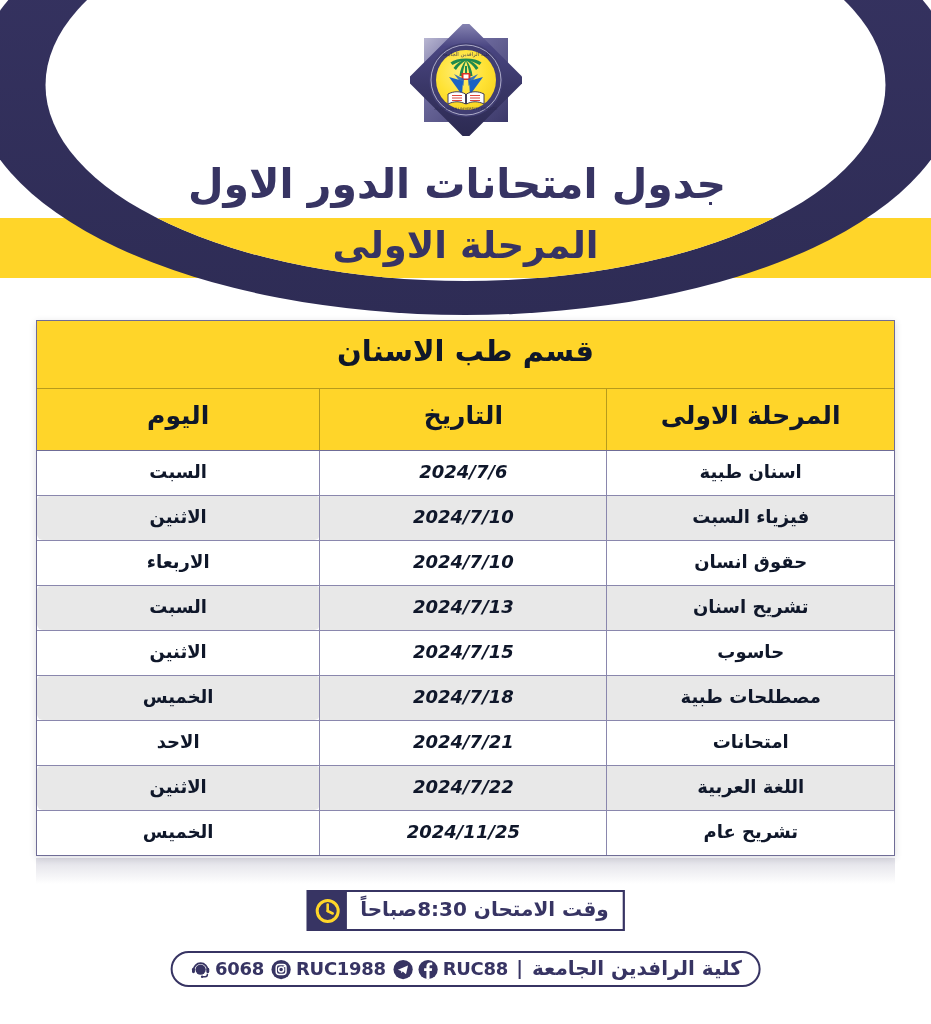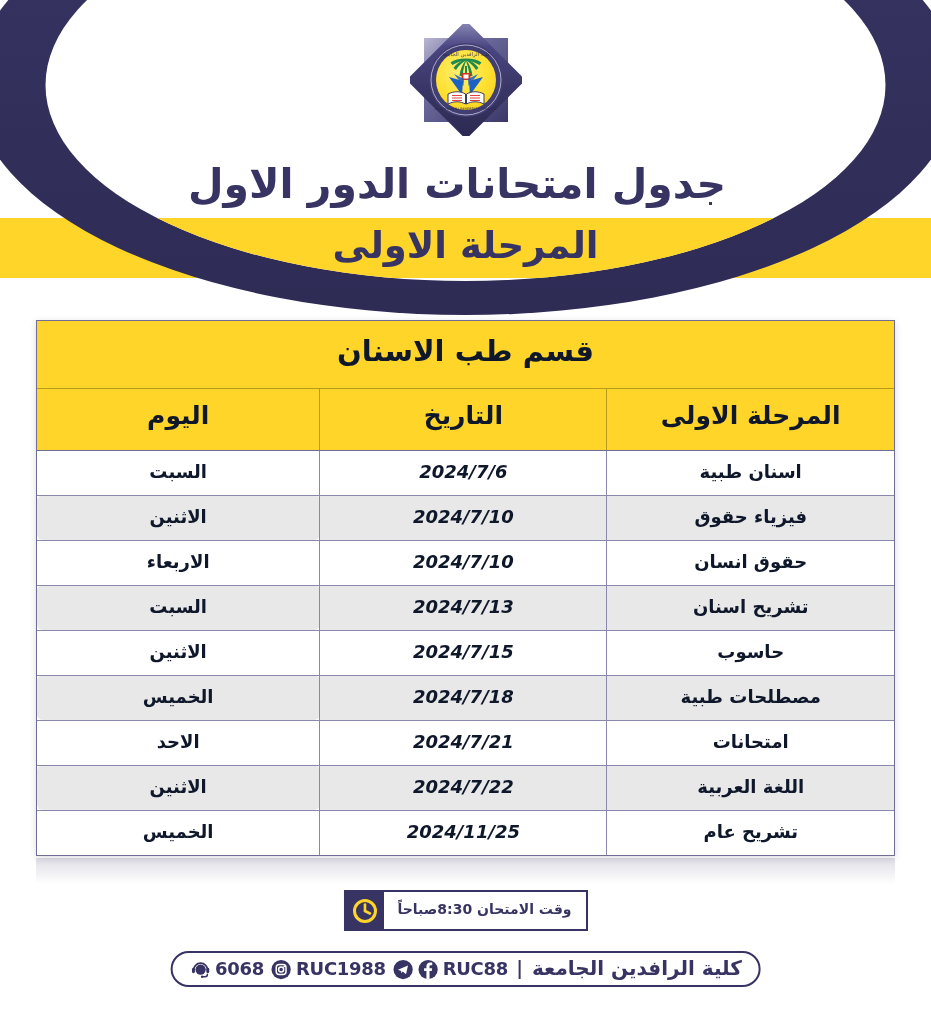--- a/index.html
+++ b/index.html
@@ -163,21 +163,21 @@
     width: 38px;
     display: flex;
     align-items: center;
     justify-content: center;
     background: #373463;
   }
 
   .time-badge .time-text {
     background: #ffffff;
     color: #373463;
-    font-size: 14px;
+    font-size: 20px;
     font-weight: 700;
     display: flex;
     align-items: center;
     padding: 0 14px 3px 14px;
     white-space: nowrap;
   }
 
   
   .footer-pill {
     position: absolute;
@@ -367,21 +367,21 @@
           <th>اليوم</th>
         </tr>
       </thead>
       <tbody id="sched-body">
           <tr class="odd">
             <td class="c-subject">اسنان طبية</td>
             <td class="c-date">2024/7/6</td>
             <td class="c-day">السبت</td>
           </tr>
           <tr class="even">
-            <td class="c-subject">فيزياء حقوق</td>
+            <td class="c-subject">فيزياء السبت</td>
             <td class="c-date">2024/7/10</td>
             <td class="c-day">الاثنين</td>
           </tr>
           <tr class="odd">
             <td class="c-subject">حقوق انسان</td>
             <td class="c-date">2024/7/10</td>
             <td class="c-day">الاربعاء</td>
           </tr>
           <tr class="even">
             <td class="c-subject">تشريح اسنان</td>

